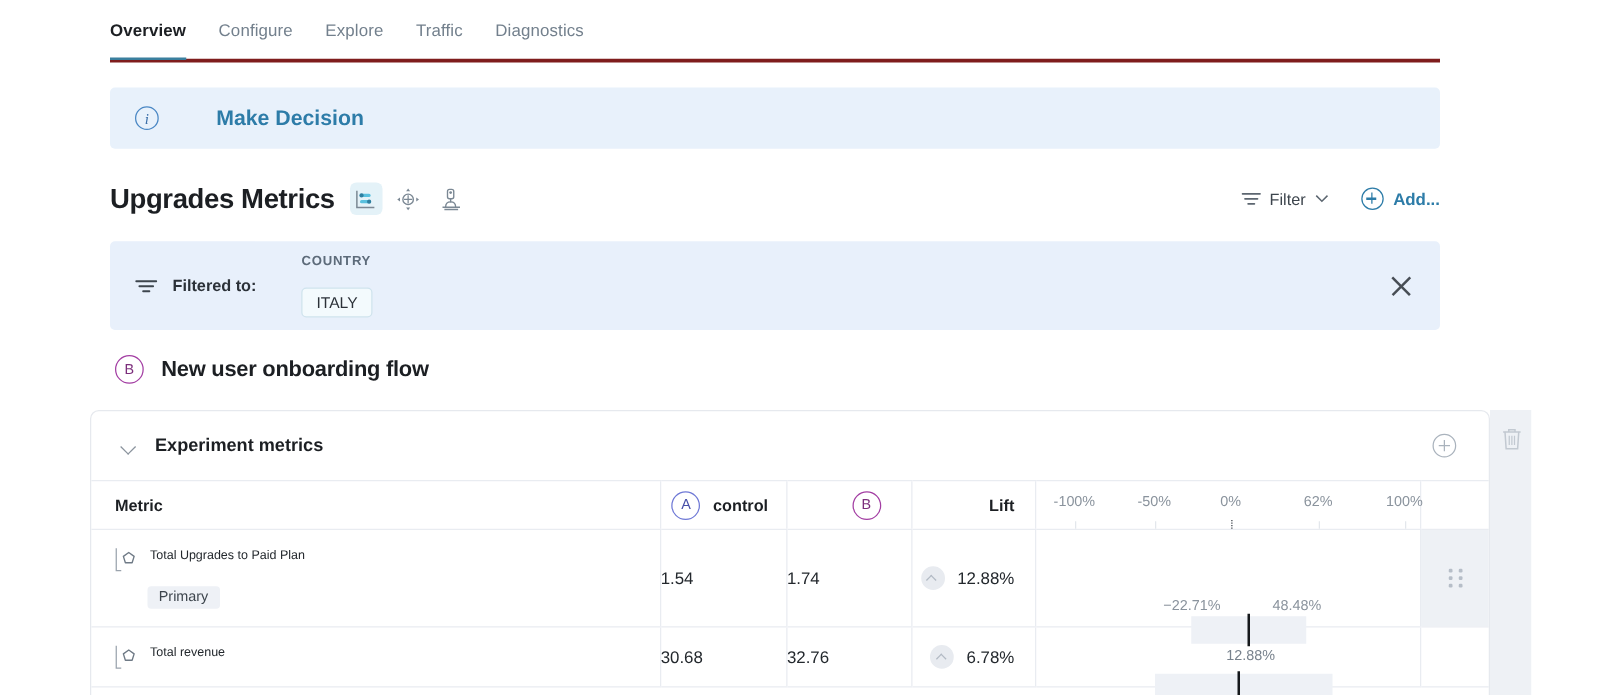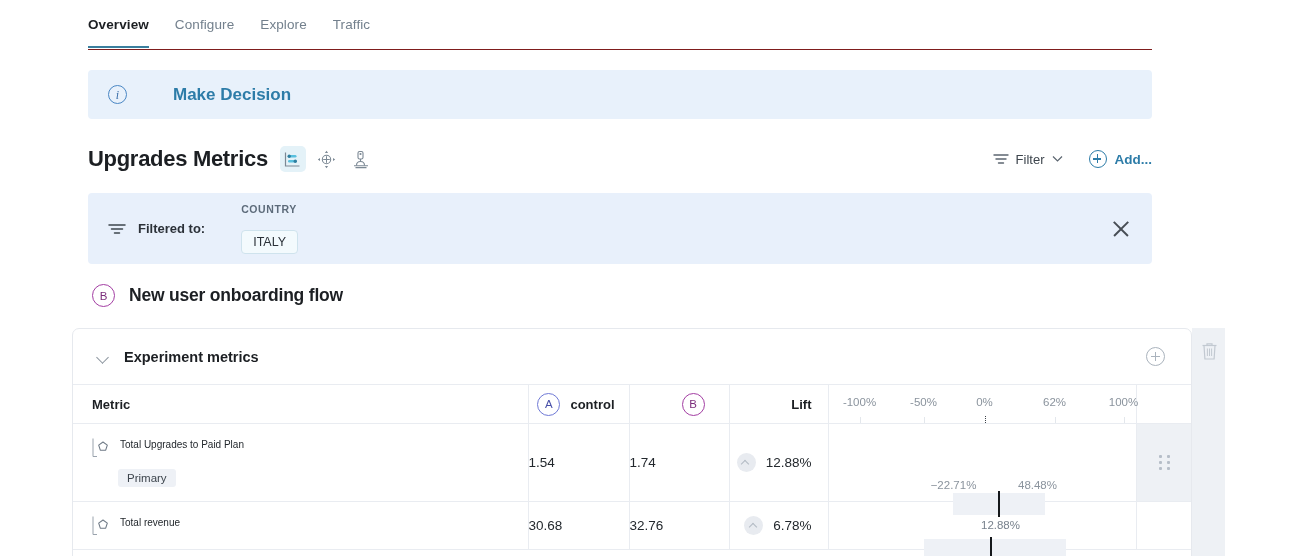--- a/index.html
+++ b/index.html
@@ -8,21 +8,21 @@
     background: #ffffff;
     font-family: "Liberation Sans", sans-serif;
     color: #23282d;
     overflow: hidden;
   }
   .page { position: relative; width: 1289px; height: 556px; background:#fff; }
 
   
   .tabbar {
     position: absolute; left: 88px; top: 0; width: 1064px; height: 50px;
-    border-bottom: 1px solid #7f1d1d;
+    border-bottom: 3px solid #7f1d1d;
     display: flex; align-items: flex-start; gap: 26px;
   }
   .tab {
     font-size: 13.5px; color: #73808d; padding-top: 17px; padding-bottom: 14px;
     cursor: pointer; letter-spacing: .1px; white-space: nowrap;
   }
   .tab.active { color: #1c1f23; font-weight: 700; border-bottom: 2px solid #3a7f9e; }
 
   
   .banner {
@@ -223,20 +223,21 @@
 </head>
 <body>
 
 <div class="page">
 
   <div class="tabbar">
     <div class="tab active">Overview</div>
     <div class="tab">Configure</div>
     <div class="tab">Explore</div>
     <div class="tab">Traffic</div>
+    <div class="tab">Diagnostics</div>
   </div>
 
   <div class="banner">
     <div class="info-icon">i</div>
     <div class="banner-link">Make Decision</div>
   </div>
 
   <div class="sec-title-row">
     <div class="sec-title">Upgrades Metrics</div>
     <div class="title-icons">

